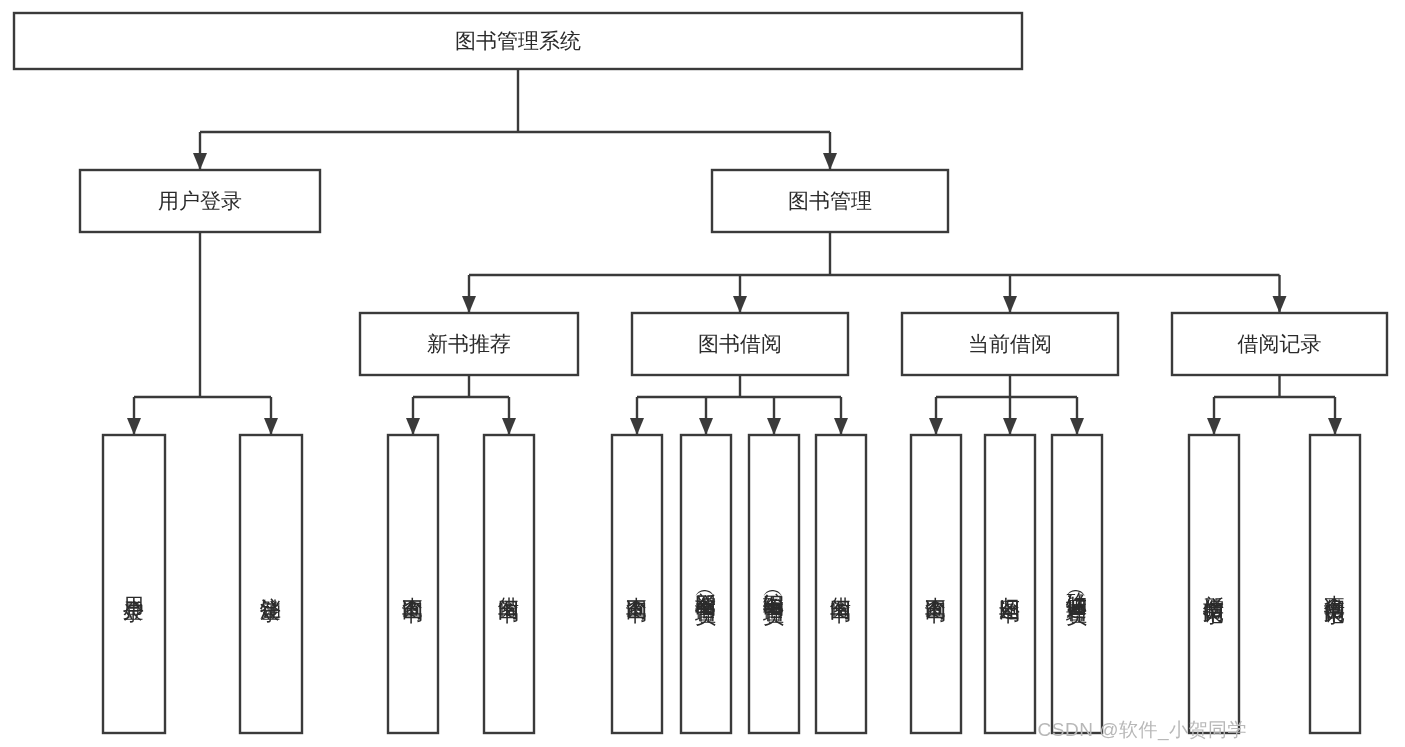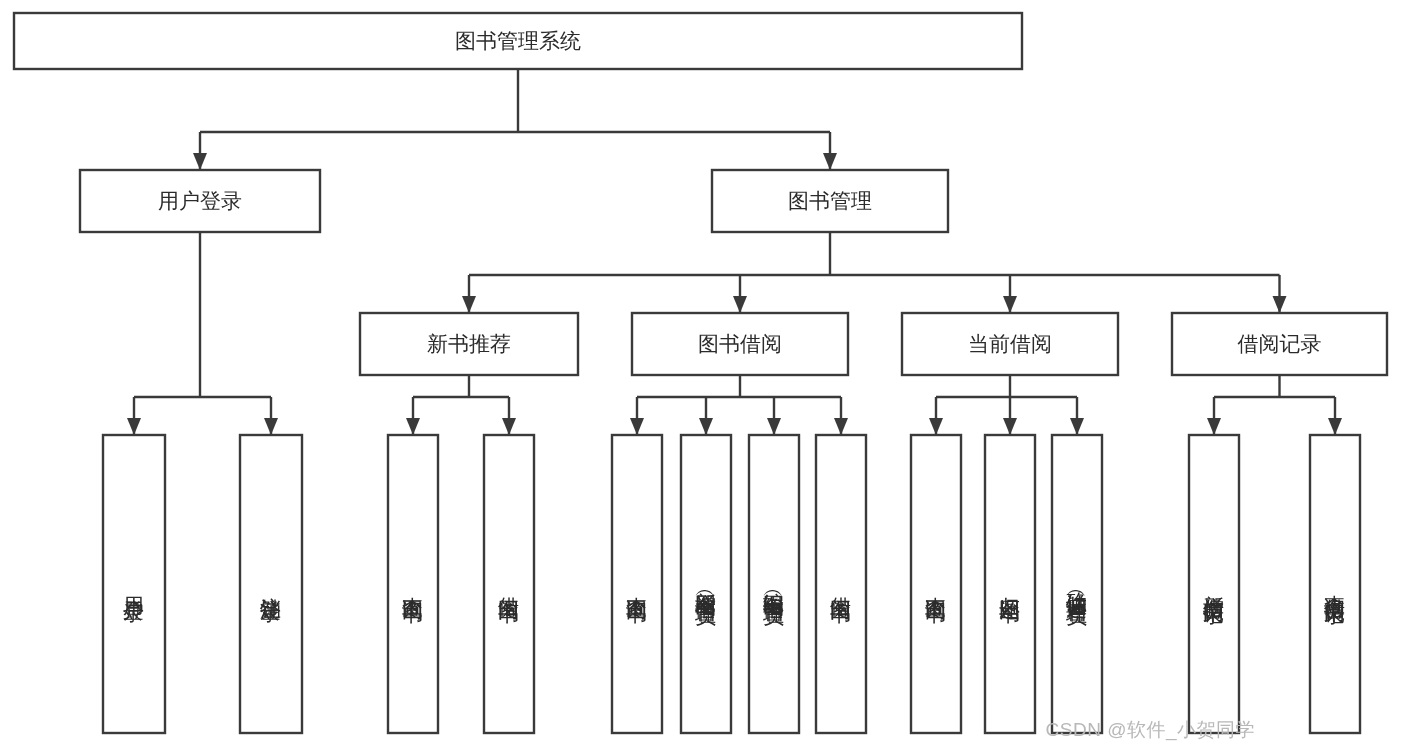--- a/index.html
+++ b/index.html
@@ -61,21 +61,21 @@
     line-height: 1;
     display: flex;
     align-items: center;
     justify-content: center;
     text-align: center;
     pointer-events: none;
     user-select: none;
   }
   .watermark {
     position: absolute;
-    right: 0;
+    right: 8px;
     bottom: 4px;
     font-family: "Liberation Sans", "DejaVu Sans", sans-serif;
     font-size: 19px;
     color: #b8b8b8;
     letter-spacing: 0.5px;
     white-space: nowrap;
   }
 </style>
 </head>
 <body>

